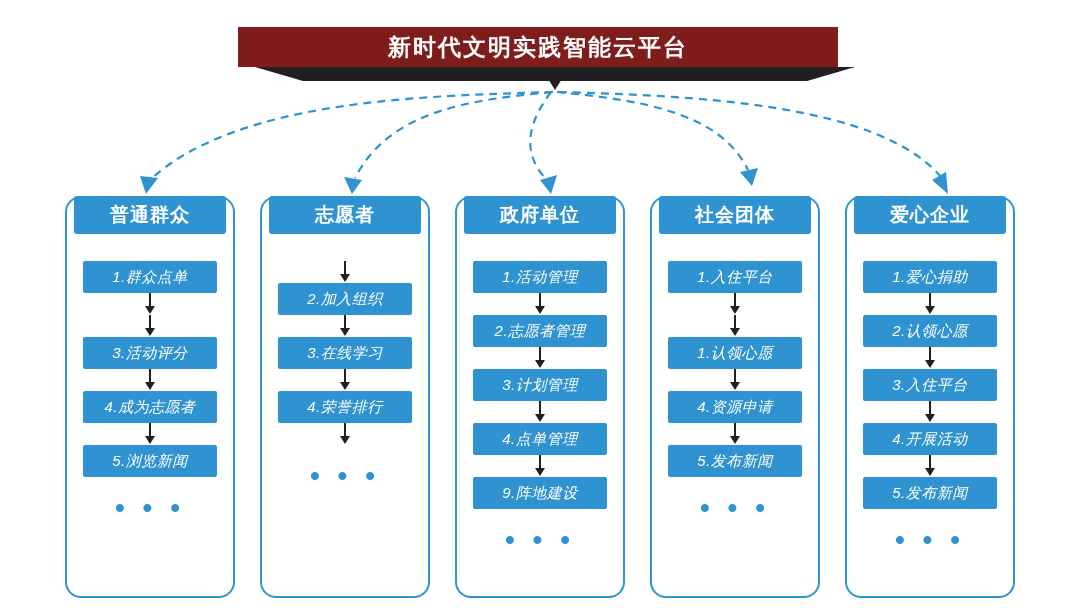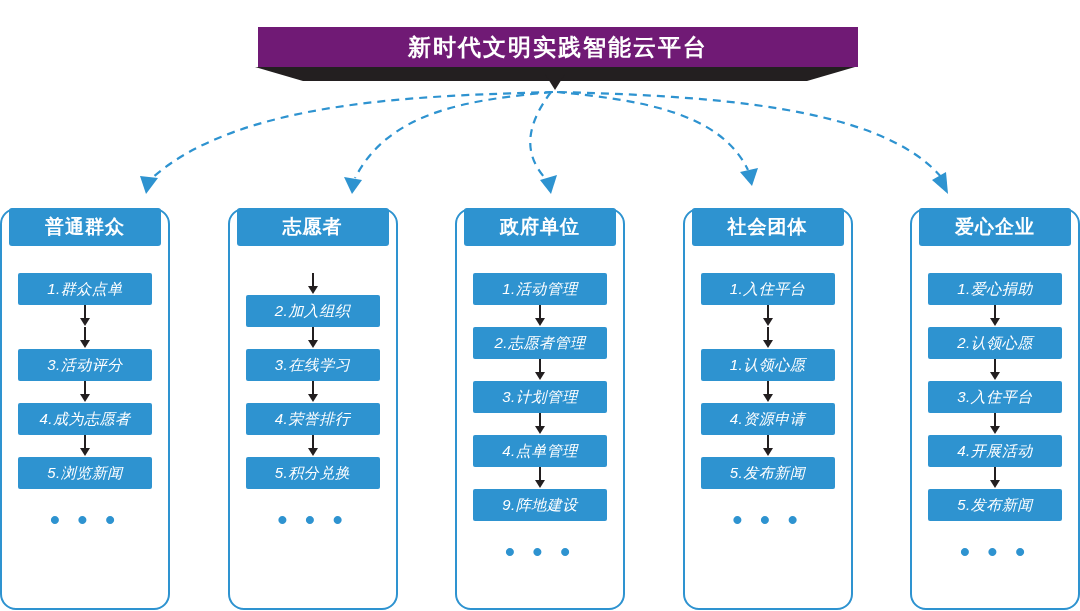--- a/index.html
+++ b/index.html
@@ -15,25 +15,25 @@
     overflow: hidden;
   }
   #stage {
     position: relative;
     width: 1080px;
     height: 611px;
   }
   
   .title-banner {
     position: absolute;
-    left: 258px;
+    left: 238px;
     top: 27px;
     width: 600px;
     height: 40px;
-    background: #701a75;
+    background: #7f1d1d;
     color: #ffffff;
     font-size: 23px;
     font-weight: bold;
     letter-spacing: 2px;
     display: flex;
     align-items: center;
     justify-content: center;
     box-sizing: border-box;
   }
   
@@ -52,24 +52,24 @@
     left: 0;
     top: 0;
     width: 1080px;
     height: 611px;
     pointer-events: none;
   }
   
   .columns {
     position: absolute;
     left: 0;
-    top: 208px;
-    width: 1080px;
-    display: flex;
-    justify-content: space-between;
+    top: 196px;
+    width: 1080px;
+    display: flex;
+    justify-content: center;
     gap: 25px;
   }
   .column {
     width: 170px;
     box-sizing: border-box;
     border: 2px solid #2e93d0;
     border-radius: 16px;
     padding: 0 0 12px 0;
     background: #ffffff;
     position: relative;
@@ -203,21 +203,20 @@
     <div class="column">
       <div class="col-header">志愿者</div>
       <div class="items">
         <div class="down-arrow"></div>
         <div class="item">2.加入组织</div>
         <div class="down-arrow"></div>
         <div class="item">3.在线学习</div>
         <div class="down-arrow"></div>
         <div class="item">4.荣誉排行</div>
         <div class="down-arrow"></div>
-        <div class="item">5.积分兑换</div>
       </div>
       <div class="ellipsis">• • •</div>
     </div>
 
     <div class="column">
       <div class="col-header">政府单位</div>
       <div class="items">
         <div class="item">1.活动管理</div>
         <div class="down-arrow"></div>
         <div class="item">2.志愿者管理</div>

